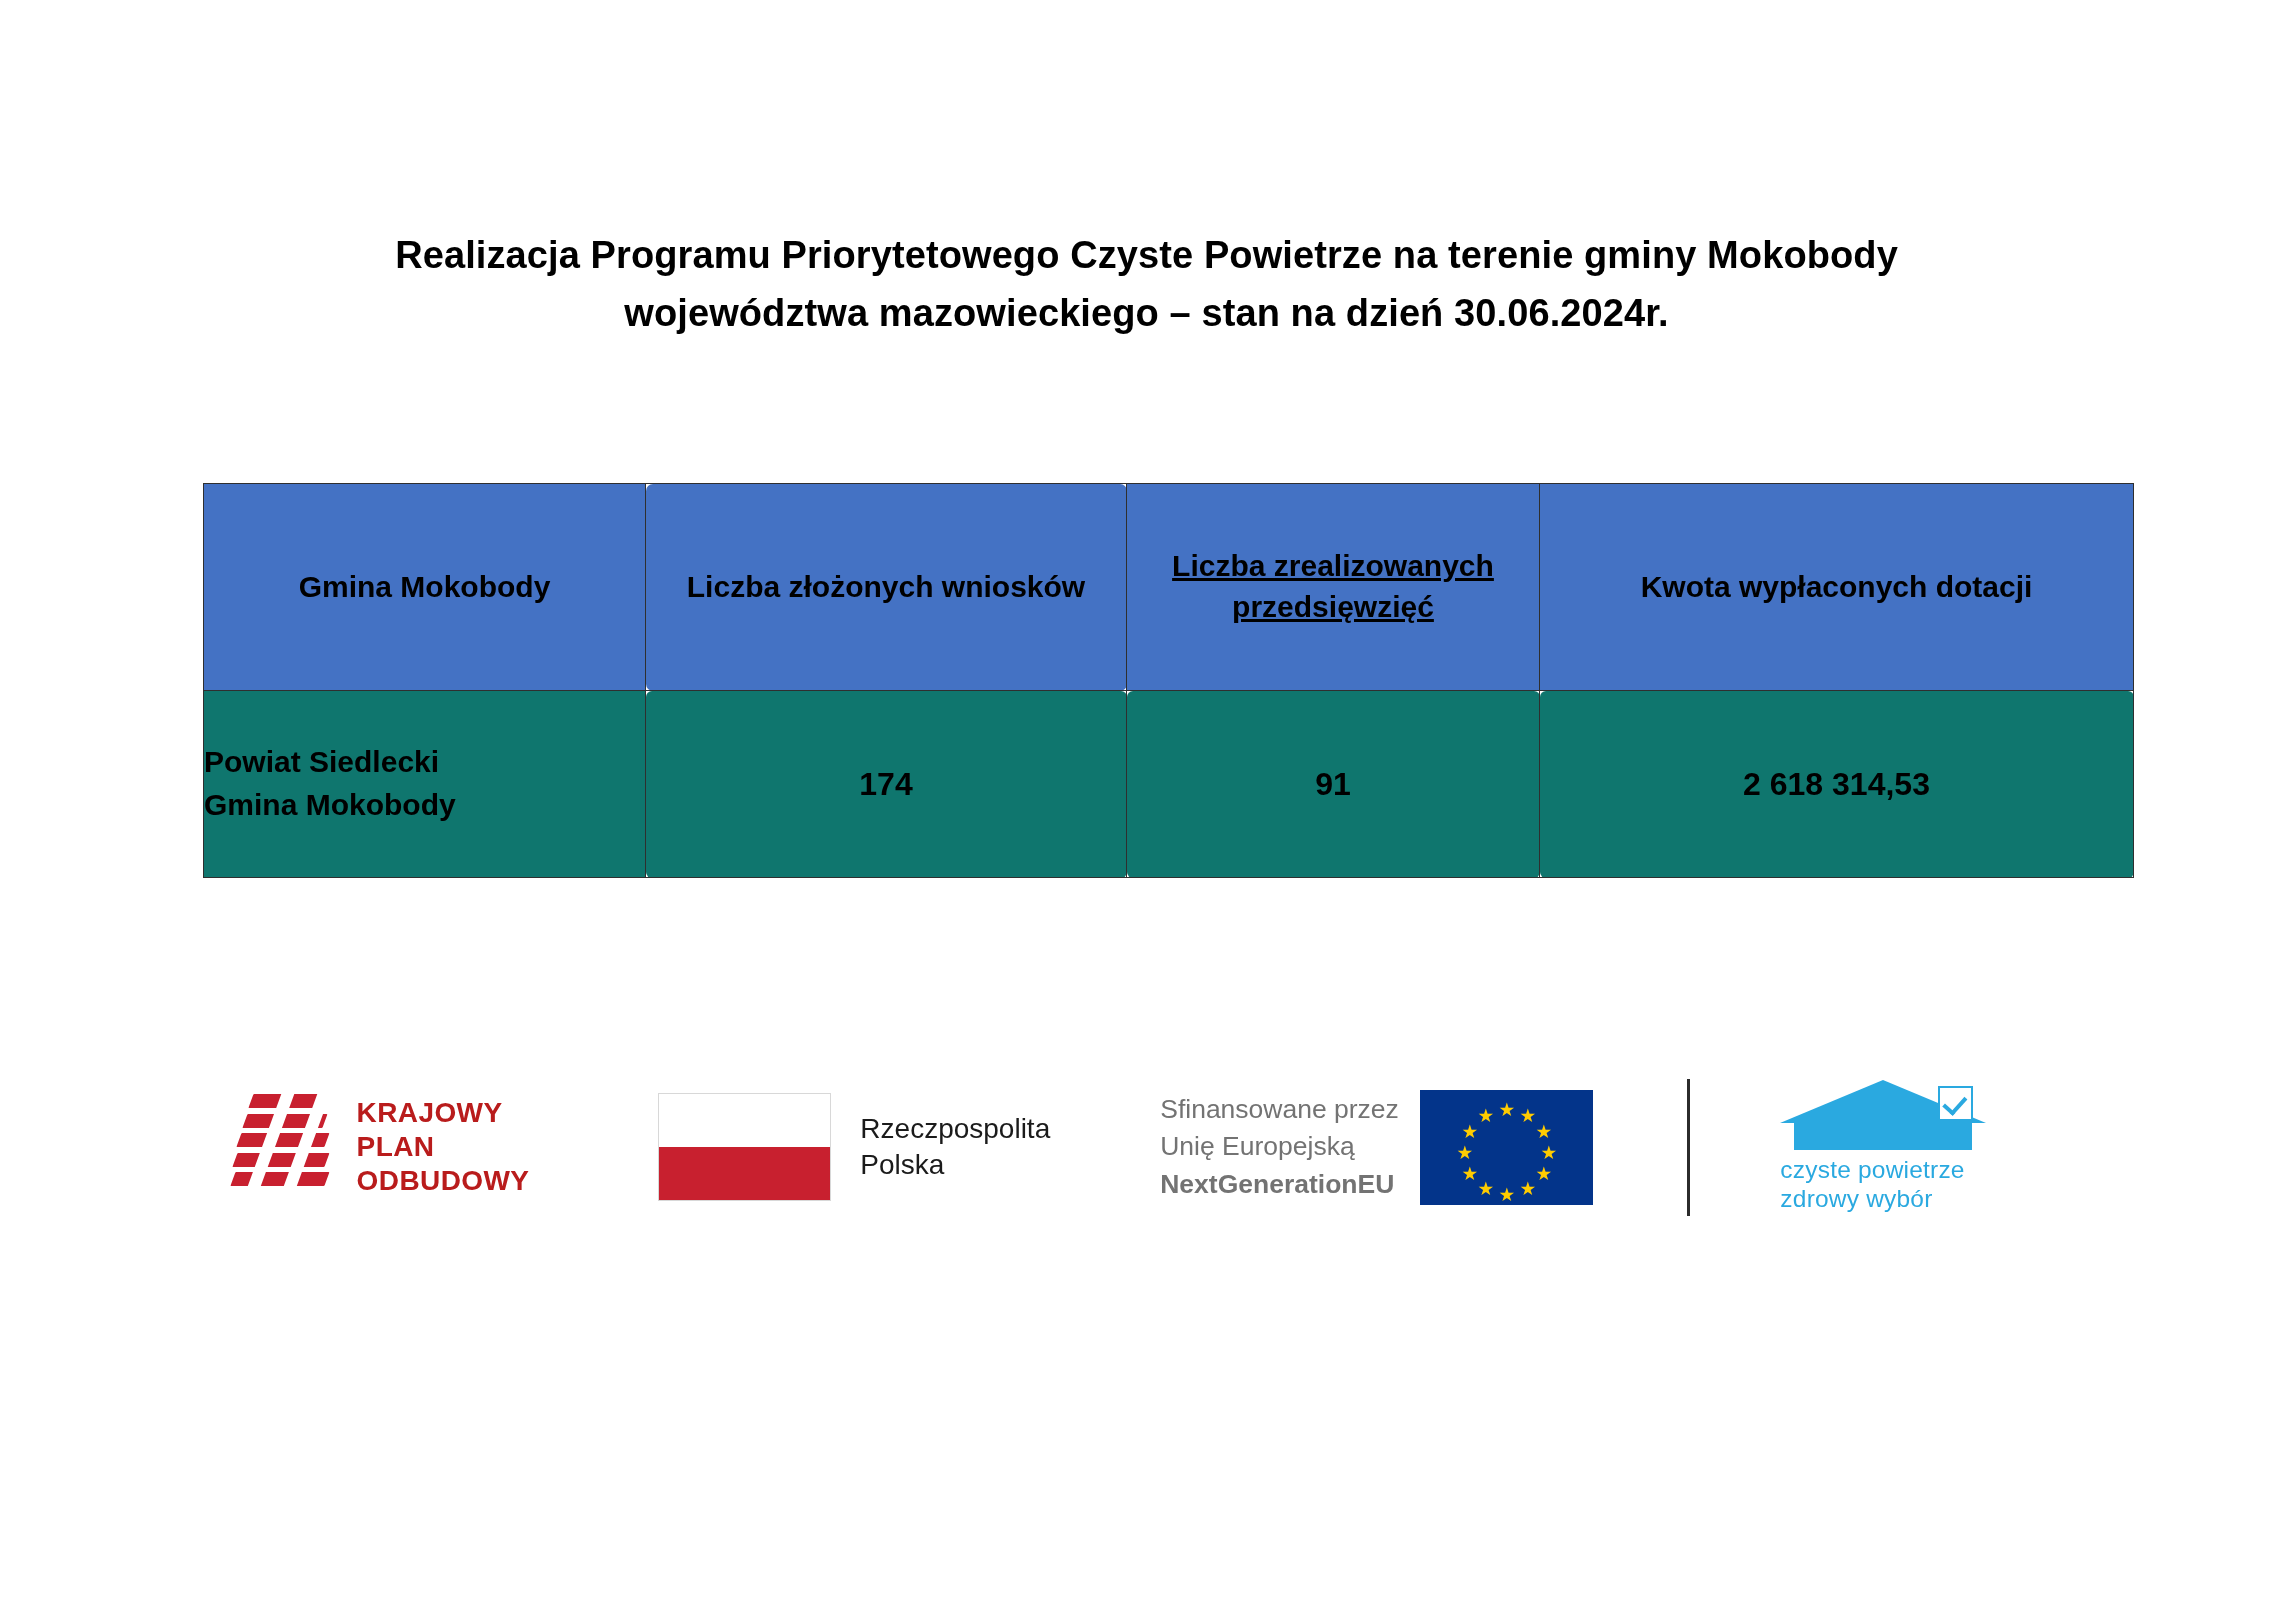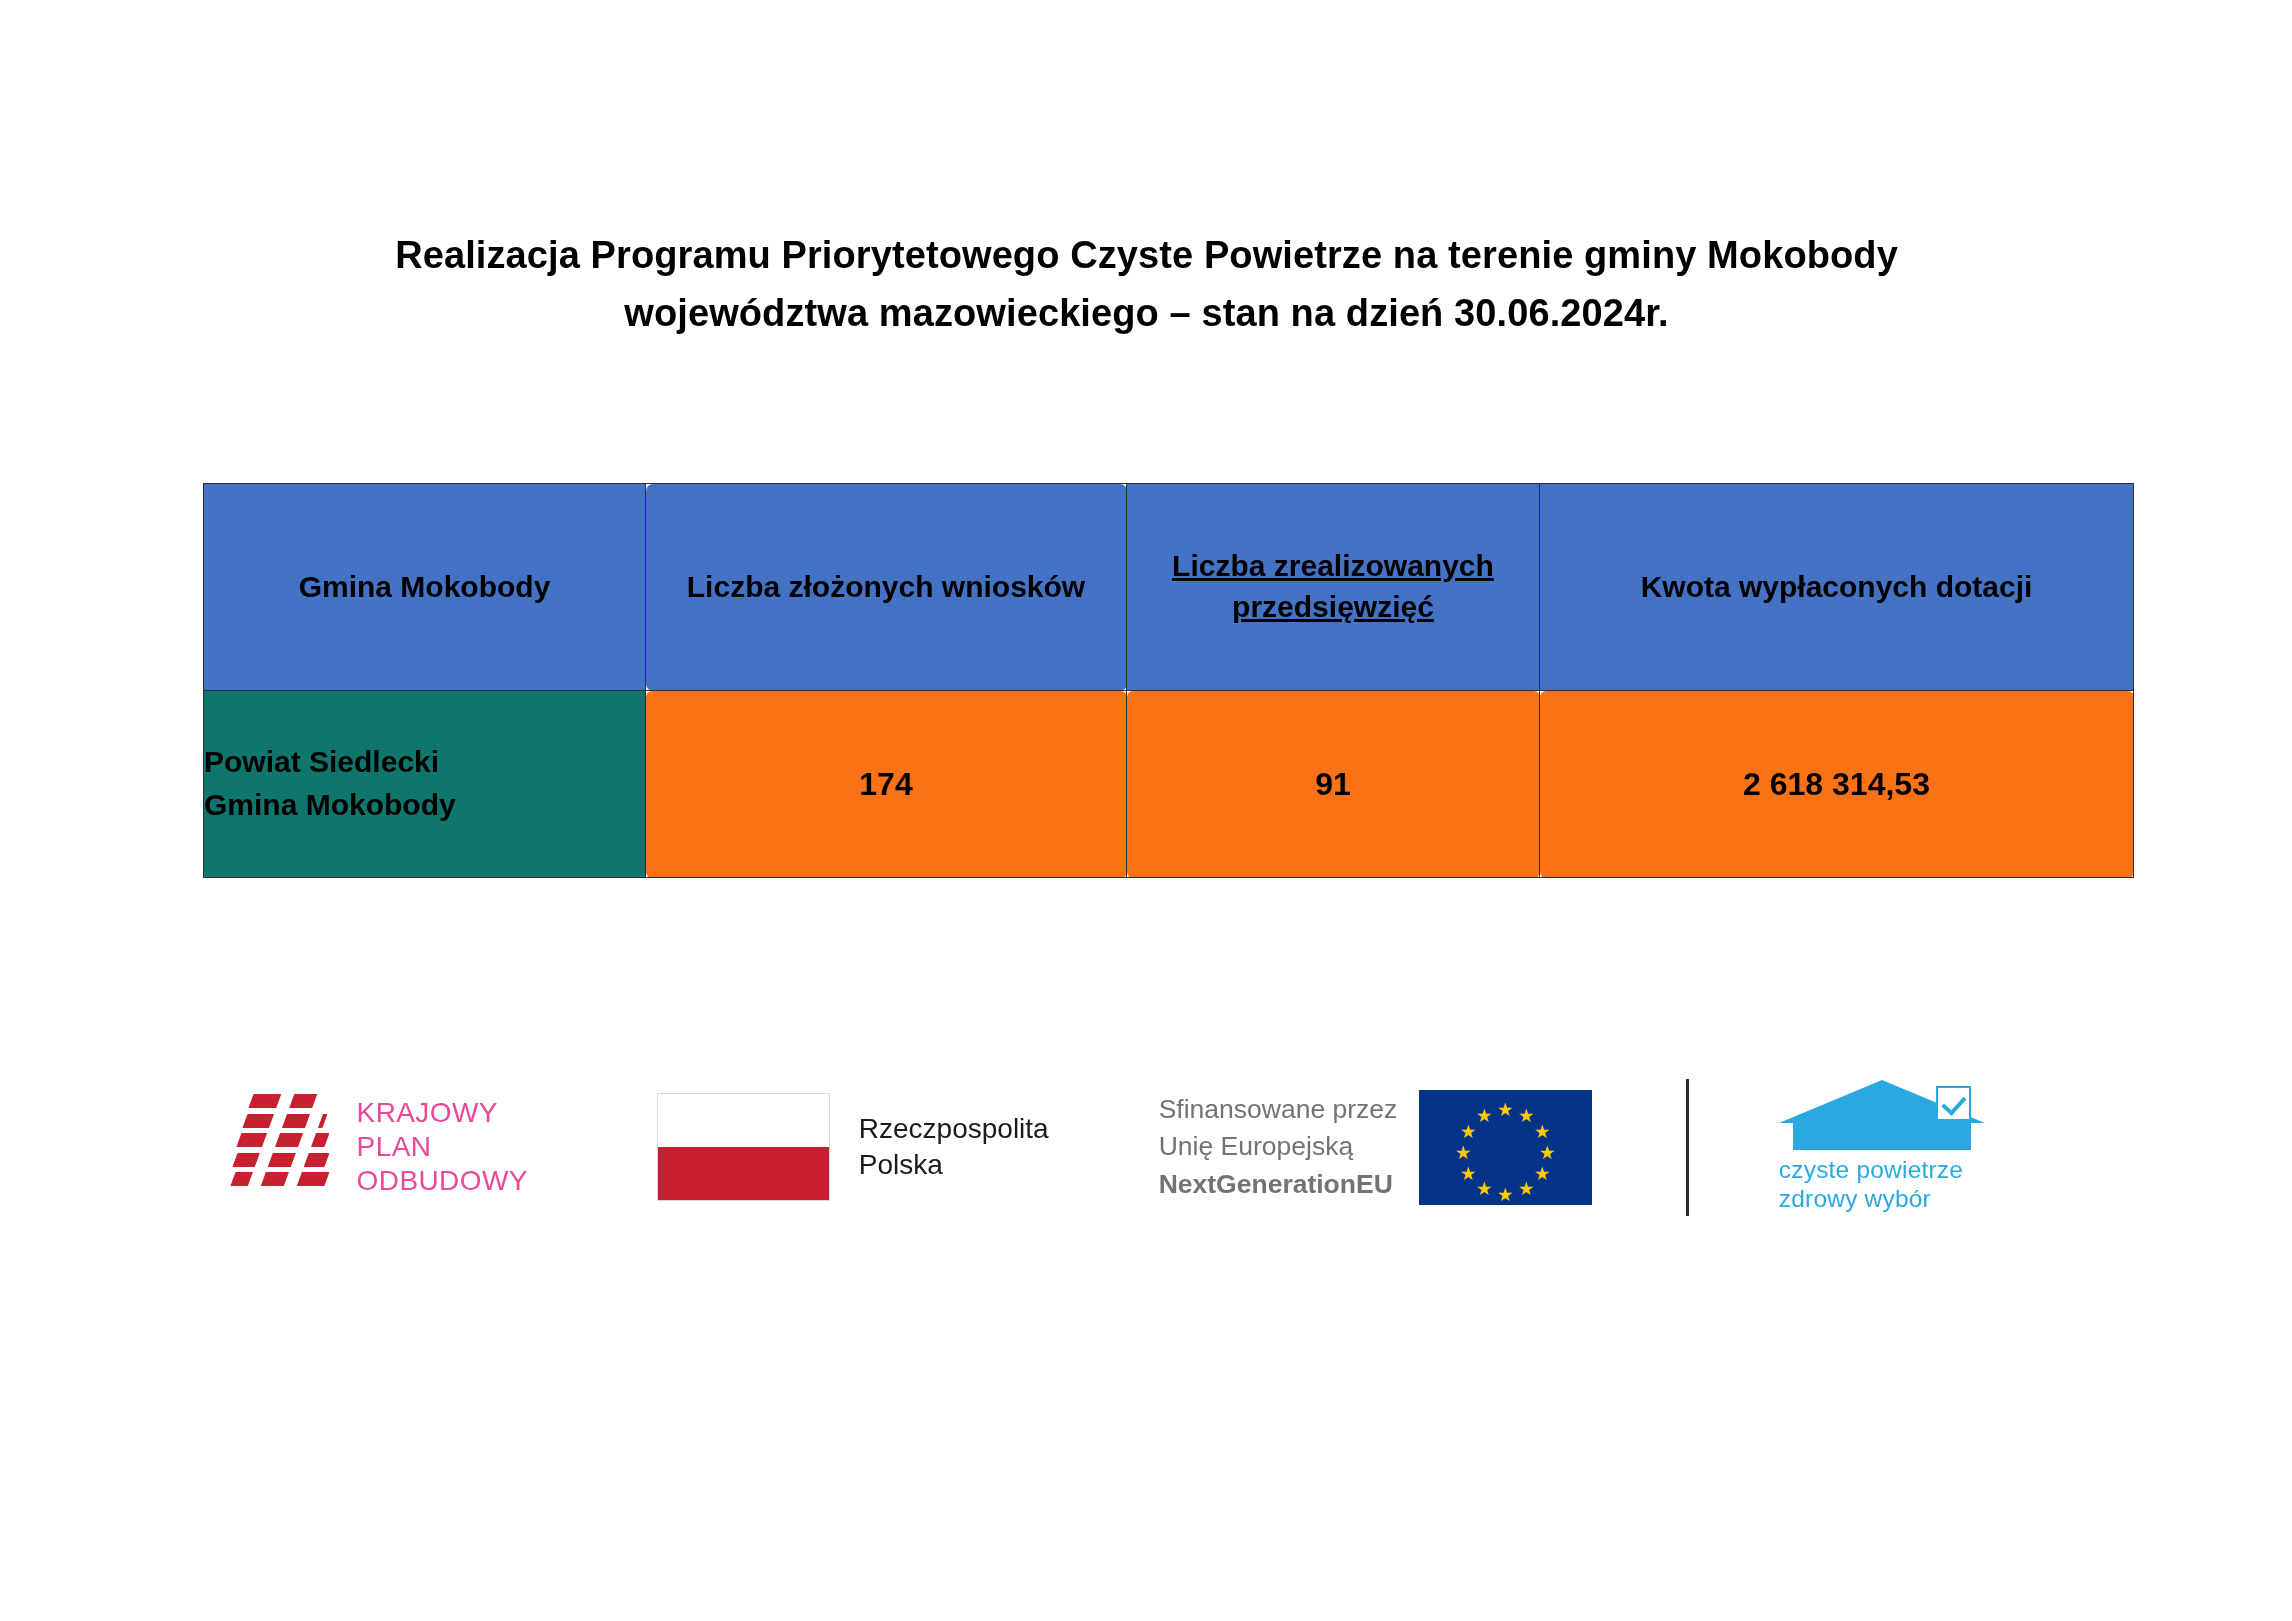--- a/index.html
+++ b/index.html
@@ -71,21 +71,21 @@
     font-size: 30px;
     font-weight: bold;
     text-align: left;
     padding: 11.8px 0 11.8px 17.6px;
     height: 186px;
     line-height: 1.42;
     vertical-align: top;
     padding-top: 21.6px;
   }
   .num {
-    background: #f97316;
+    background: #0f766e;
     font-size: 32px;
     font-weight: bold;
     text-align: center;
     vertical-align: top;
     padding-top: 23.5px;
     height: 186px;
     border-radius: 6px;
   }
 
   
@@ -122,22 +122,22 @@
   .kpo-mark i.b1 { left: 17.6px; top: 2px;  width: 73px; transform: skewX(-20deg); }
   .kpo-mark i.b2 { left: 11.8px; top: 21.6px; width: 80px; transform: skewX(-20deg); }
   .kpo-mark i.b3 { left: 5.9px;  top: 41px; width: 88px; transform: skewX(-20deg); }
   .kpo-mark i.b4 { left: 2px;  top: 61px; width: 92px; transform: skewX(-20deg); }
   .kpo-mark i.b5 { left: 0px;  top: 80px; width: 94px; transform: skewX(-20deg); }
   .kpo-mark i.v1 { left: 29px; top: 0px;  width: 12.7px; height: 110px; background: #ffffff; transform: skewX(-20deg); }
   .kpo-mark i.v2 { left: 65px; top: 0px;  width: 12.7px; height: 110px; background: #ffffff; transform: skewX(-20deg); }
 
   .kpo-text {
     font-size: 28px;
-    font-weight: normal;
-    color: #ec4899;
+    font-weight: bold;
+    color: #b91c1c;
     line-height: 1.22;
     letter-spacing: 0.4px;
   }
 
   
   .pl {
     display: flex;
     align-items: center;
     margin-left: 129px;
     gap: 29px;

